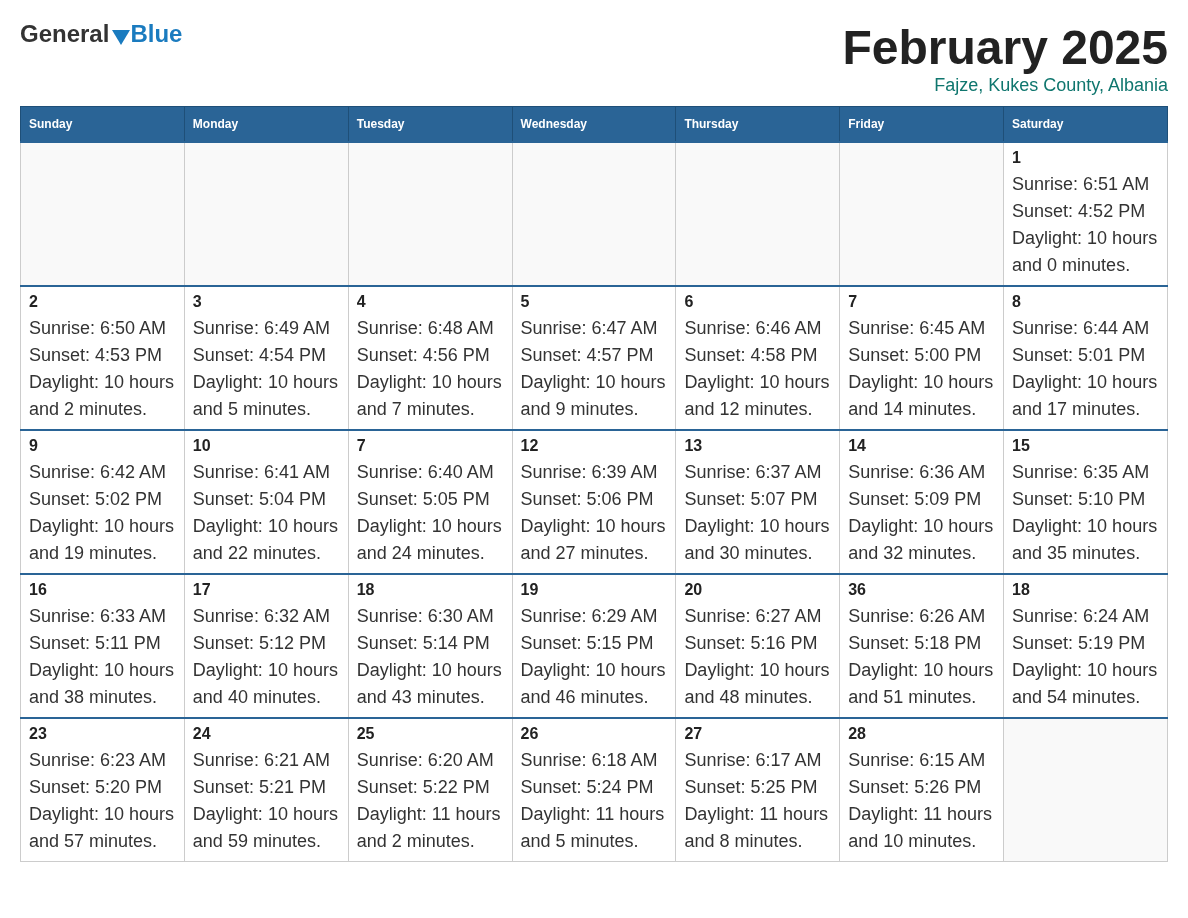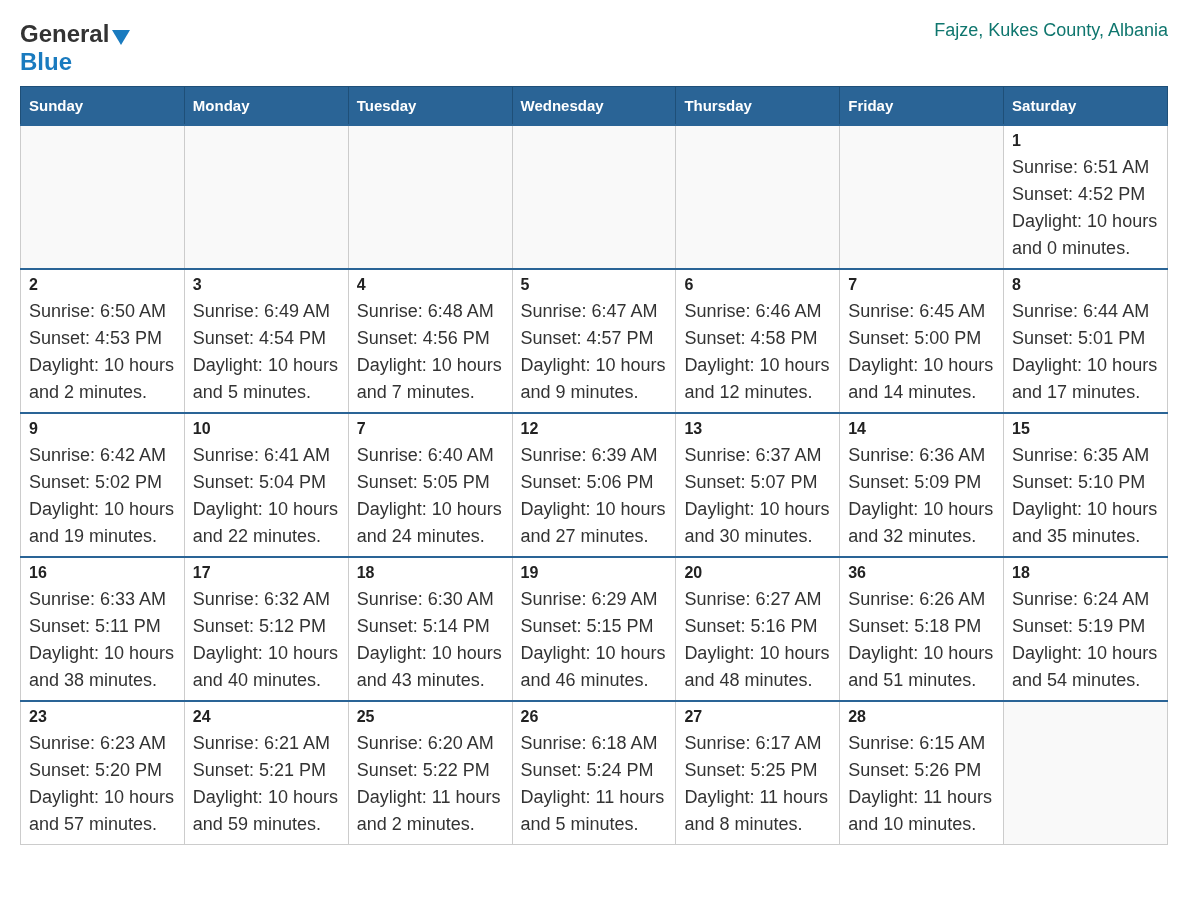--- a/index.html
+++ b/index.html
@@ -31,21 +31,21 @@
     .calendar {
       width: 100%;
       border-collapse: collapse;
       margin-top: 10px;
     }
     .calendar th {
       background-color: #2a6496;
       color: white;
       padding: 10px 8px;
       text-align: left;
-      font-size: 15px;
+      font-size: 12px;
       border: 1px solid #1e4f78;
     }
     .calendar td {
       border: 1px solid #ccc;
       vertical-align: top;
       padding: 6px 8px;
       width: 14.28%;
       min-height: 110px;
       height: 110px;
       font-size: 13px;
@@ -68,21 +68,21 @@
     }
     .week-row td {
       border-top: 2px solid #2a6496;
     }
     .logo-wrapper {
       display: flex;
       align-items: center;
     }
     .logo-text-group {
       display: flex;
-      flex-direction: column;
+      flex-direction: row;
     }
     .general-row {
       display: flex;
       align-items: center;
     }
     .general-word {
       font-size: 24px;
       font-weight: bold;
       color: #333;
     }
@@ -112,20 +112,21 @@
       <div class="general-row">
         <span class="general-word">General</span>
         <span class="triangle-icon"></span>
       </div>
       <div>
         <span class="blue-word">Blue</span>
       </div>
     </div>
   </div>
   <div class="title-section">
+    <div class="month-title">February 2025</div>
     <div class="location">Fajze, Kukes County, Albania</div>
   </div>
 </div>
 
 <table class="calendar">
   <thead>
     <tr>
     <th>Sunday</th>
         <th>Monday</th>
         <th>Tuesday</th>

